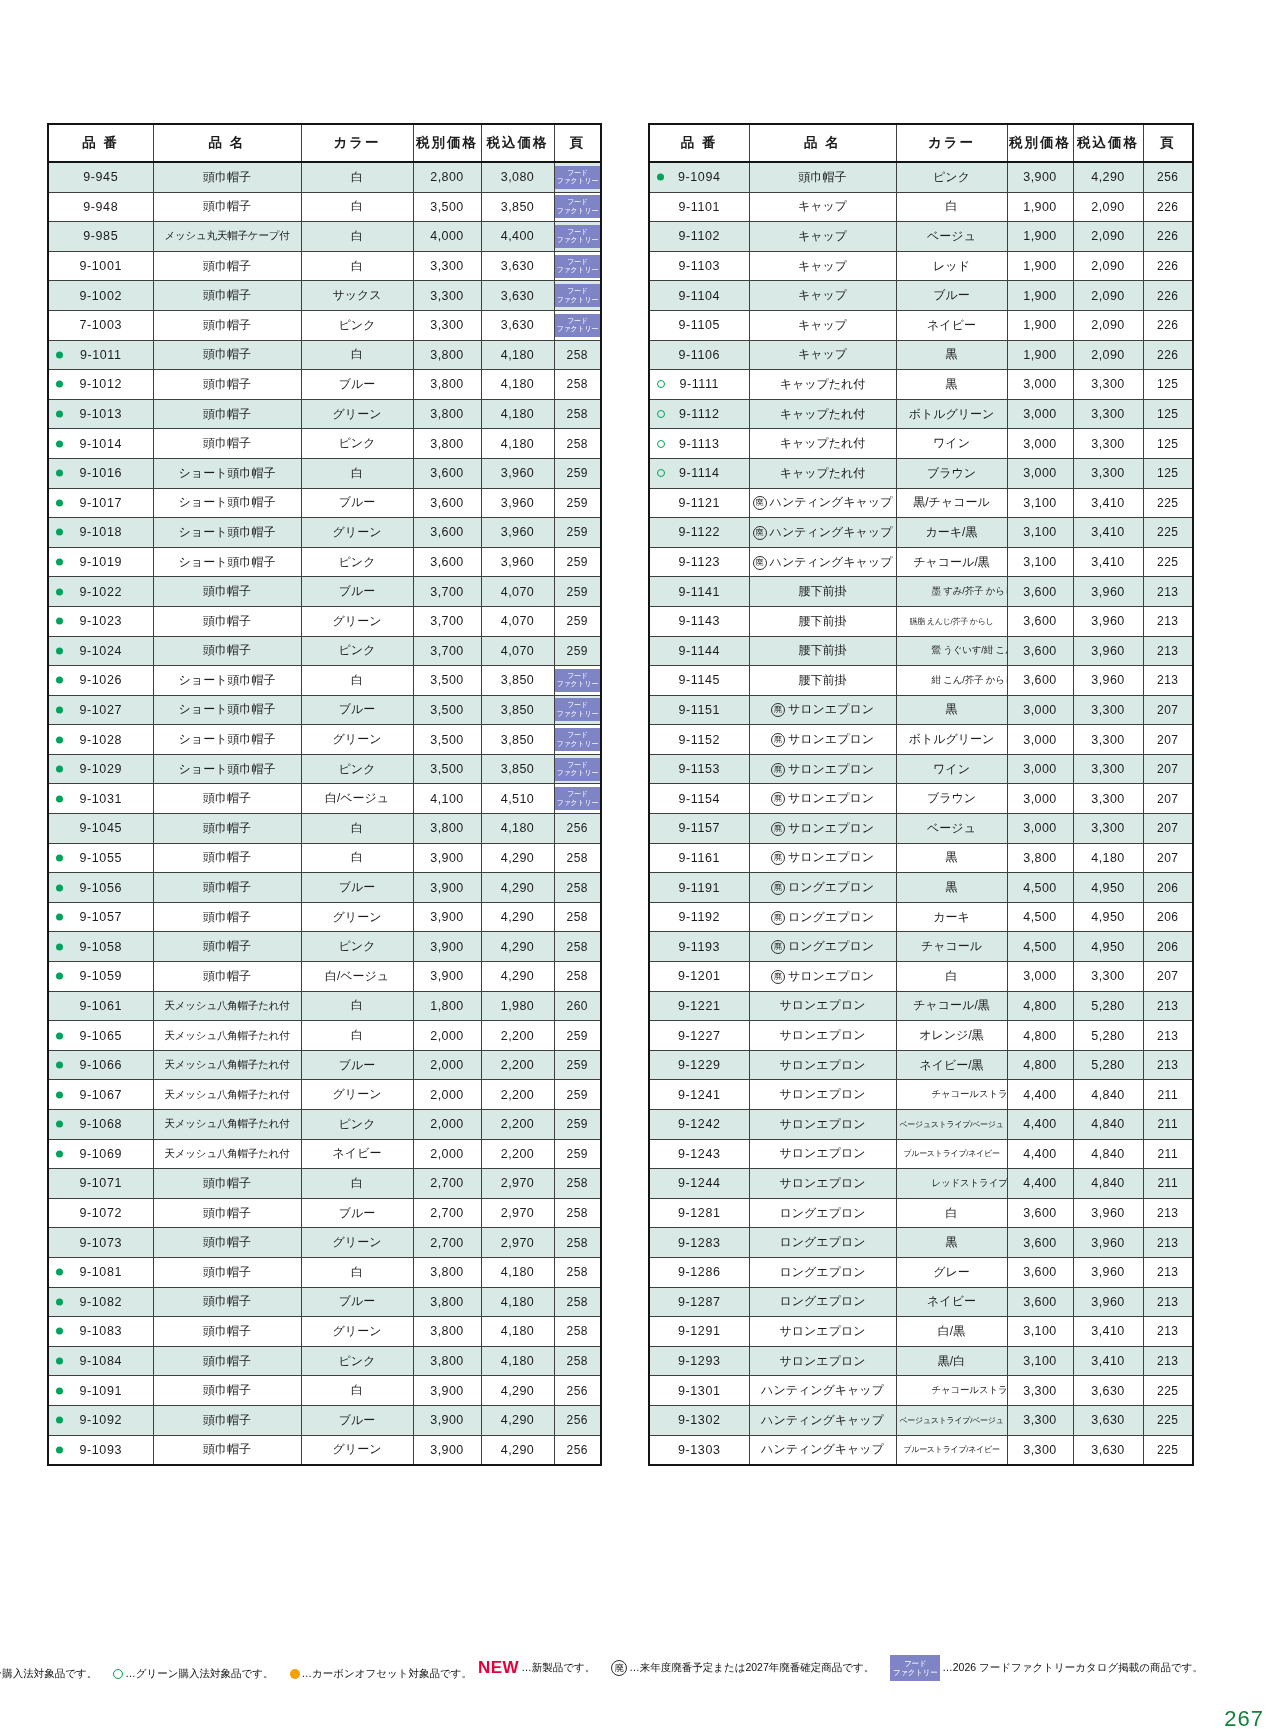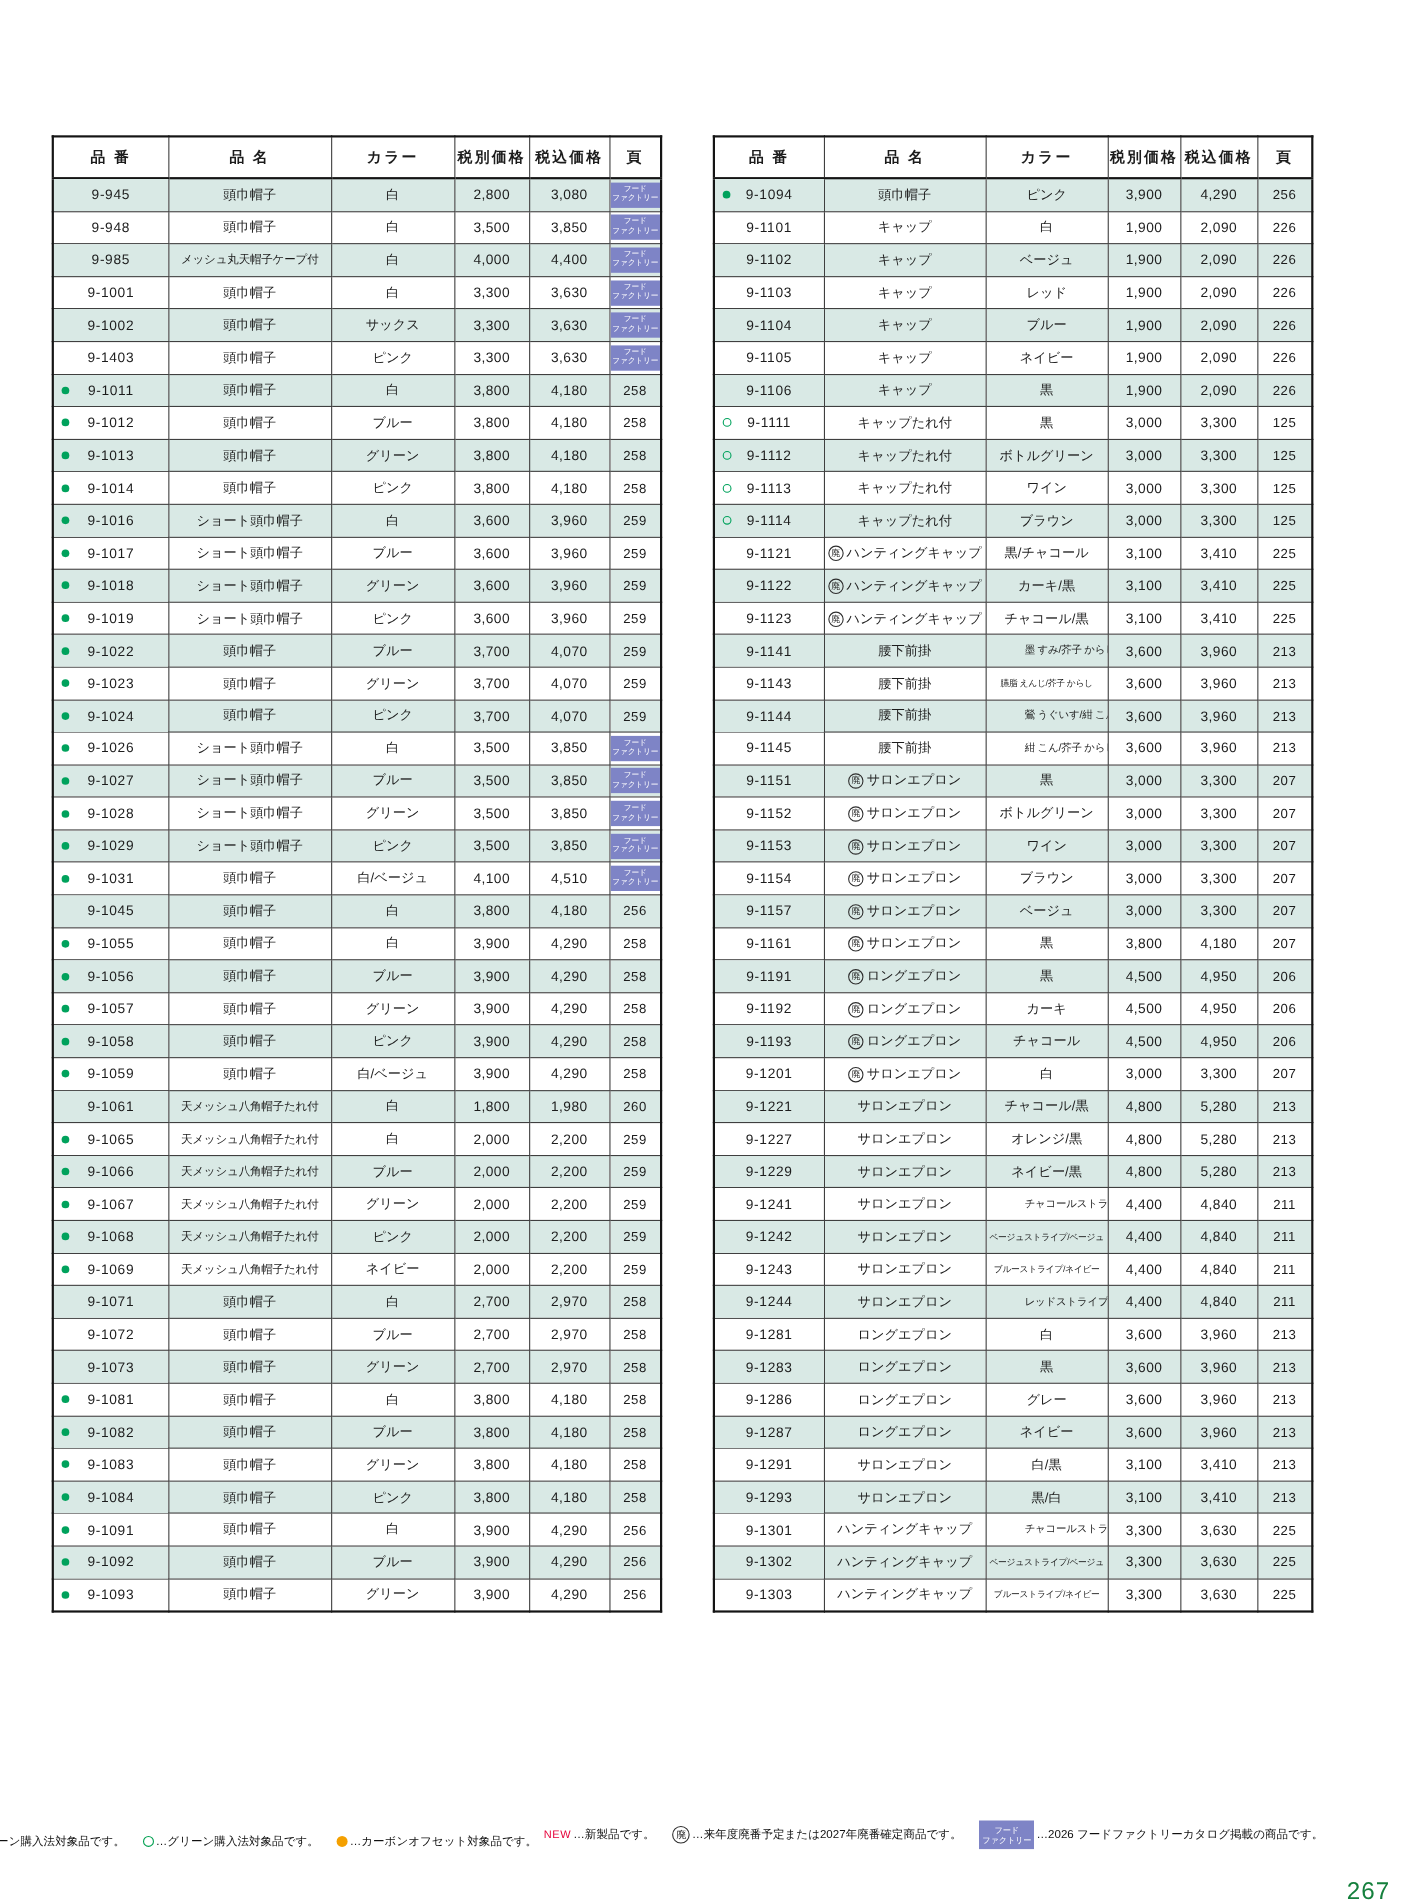--- a/index.html
+++ b/index.html
@@ -41,21 +41,21 @@
 
   .legend{position:absolute;top:1639px;right:77px;display:flex;flex-direction:row;
           align-items:flex-end;gap:6px;font-size:10.5px;color:#101010;font-weight:500;}
   .lrow{display:flex;align-items:center;gap:16px;white-space:nowrap;}
   .litem{display:inline-flex;align-items:center;gap:2px;}
   .ldot{width:10px;height:10px;border-radius:50%;display:inline-block;}
   .ldot.magenta{background:#e4007f;}
   .ldot.green{background:#00a050;}
   .ldot.orange{background:#f4a000;}
   .lring{width:8px;height:8px;border:1.7px solid #00a050;border-radius:50%;display:inline-block;background:#fff;}
-  .lnew{color:#e60039;font-weight:normal;font-size:10px;letter-spacing:0.5px;}
+  .lnew{color:#e60039;font-weight:bold;font-size:17px;letter-spacing:0.5px;}
   .lhai{display:inline-block;width:14px;height:14px;line-height:14px;border:1px solid #2e2e2e;
         border-radius:50%;font-size:9px;text-align:center;letter-spacing:0;}
   .lbadge{min-width:46px;padding:4px 2px;}
   .lbadge span{font-size:7.5px;line-height:9px;}
 
   .pagenum{position:absolute;right:16px;top:1690px;font-size:22px;color:#15803d;
            letter-spacing:1px;font-weight:500;}
 </style>
 </head>
 <body>
@@ -131,21 +131,21 @@
           <td class="name">頭巾帽子</td>
           <td class="colr">サックス</td>
           <td class="num">3,300</td>
           <td class="num">3,630</td>
           <td class="pagecell"><span class="ffbadge">
               <span>フード</span>
               <span>ファクトリー</span>
             </span></td>
         </tr>
         <tr>
-          <td class="code"><span>9-1403</span></td>
+          <td class="code"><span>7-1003</span></td>
           <td class="name">頭巾帽子</td>
           <td class="colr">ピンク</td>
           <td class="num">3,300</td>
           <td class="num">3,630</td>
           <td class="pagecell"><span class="ffbadge">
               <span>フード</span>
               <span>ファクトリー</span>
             </span></td>
         </tr>
         <tr>

